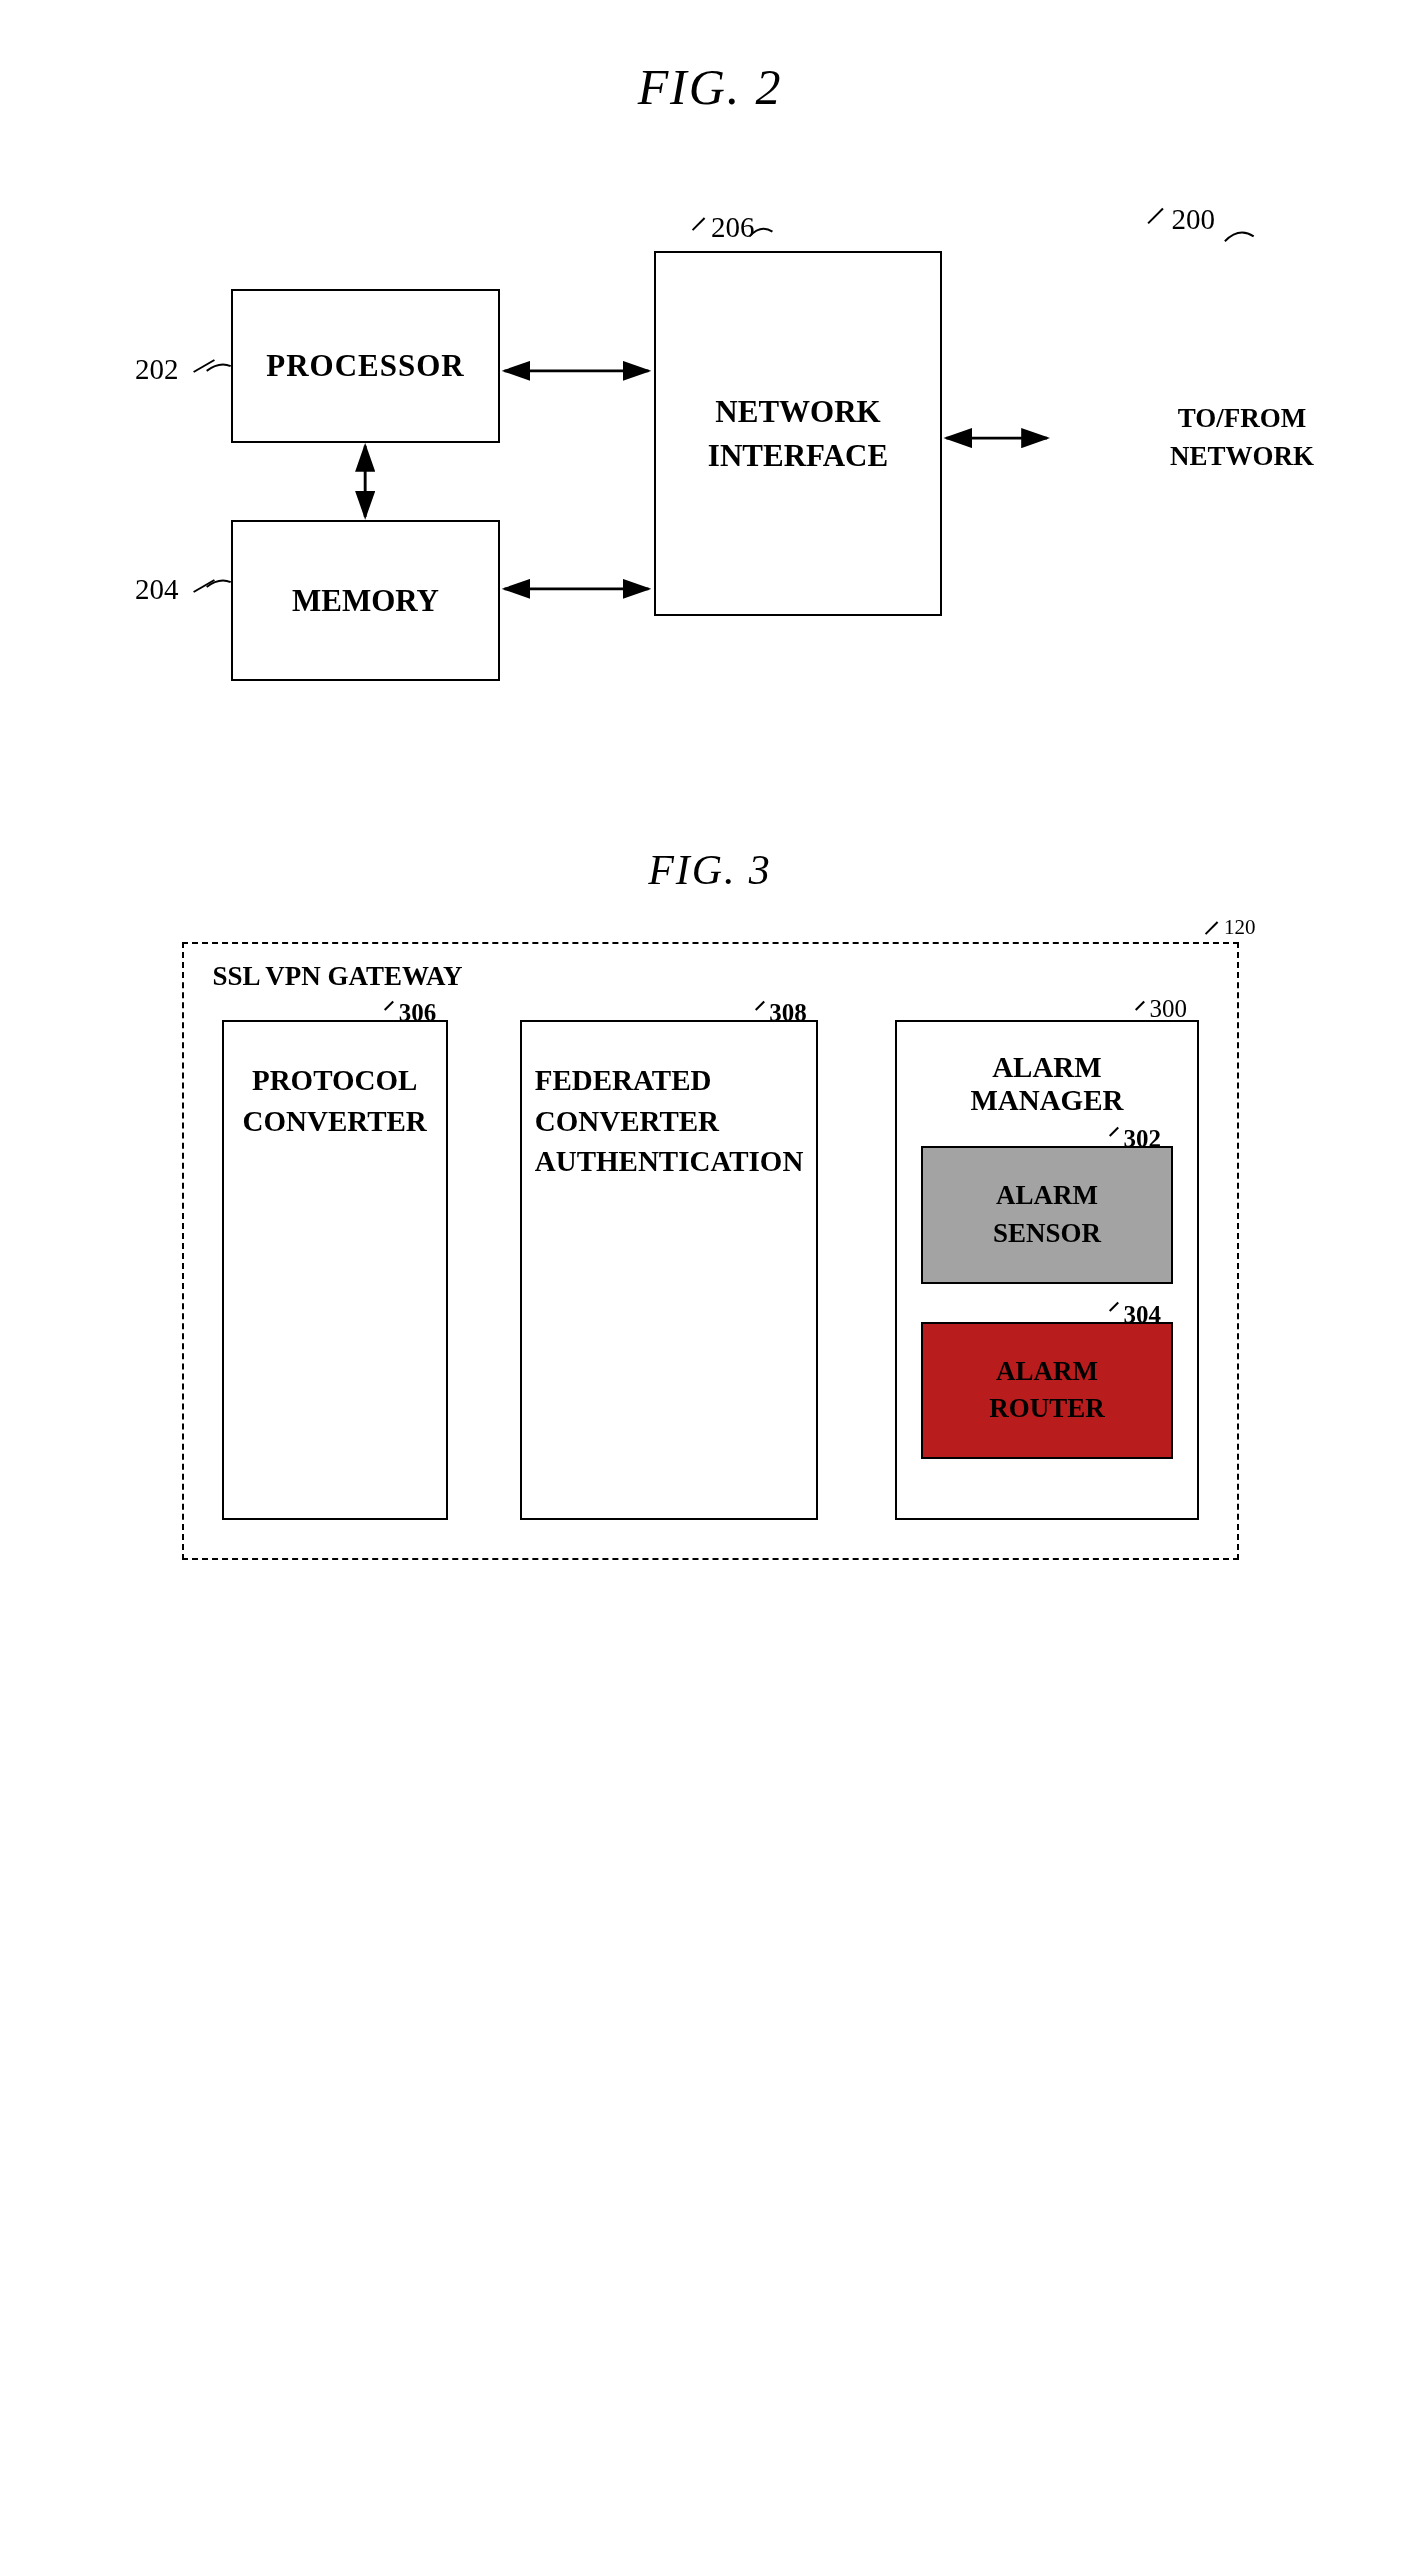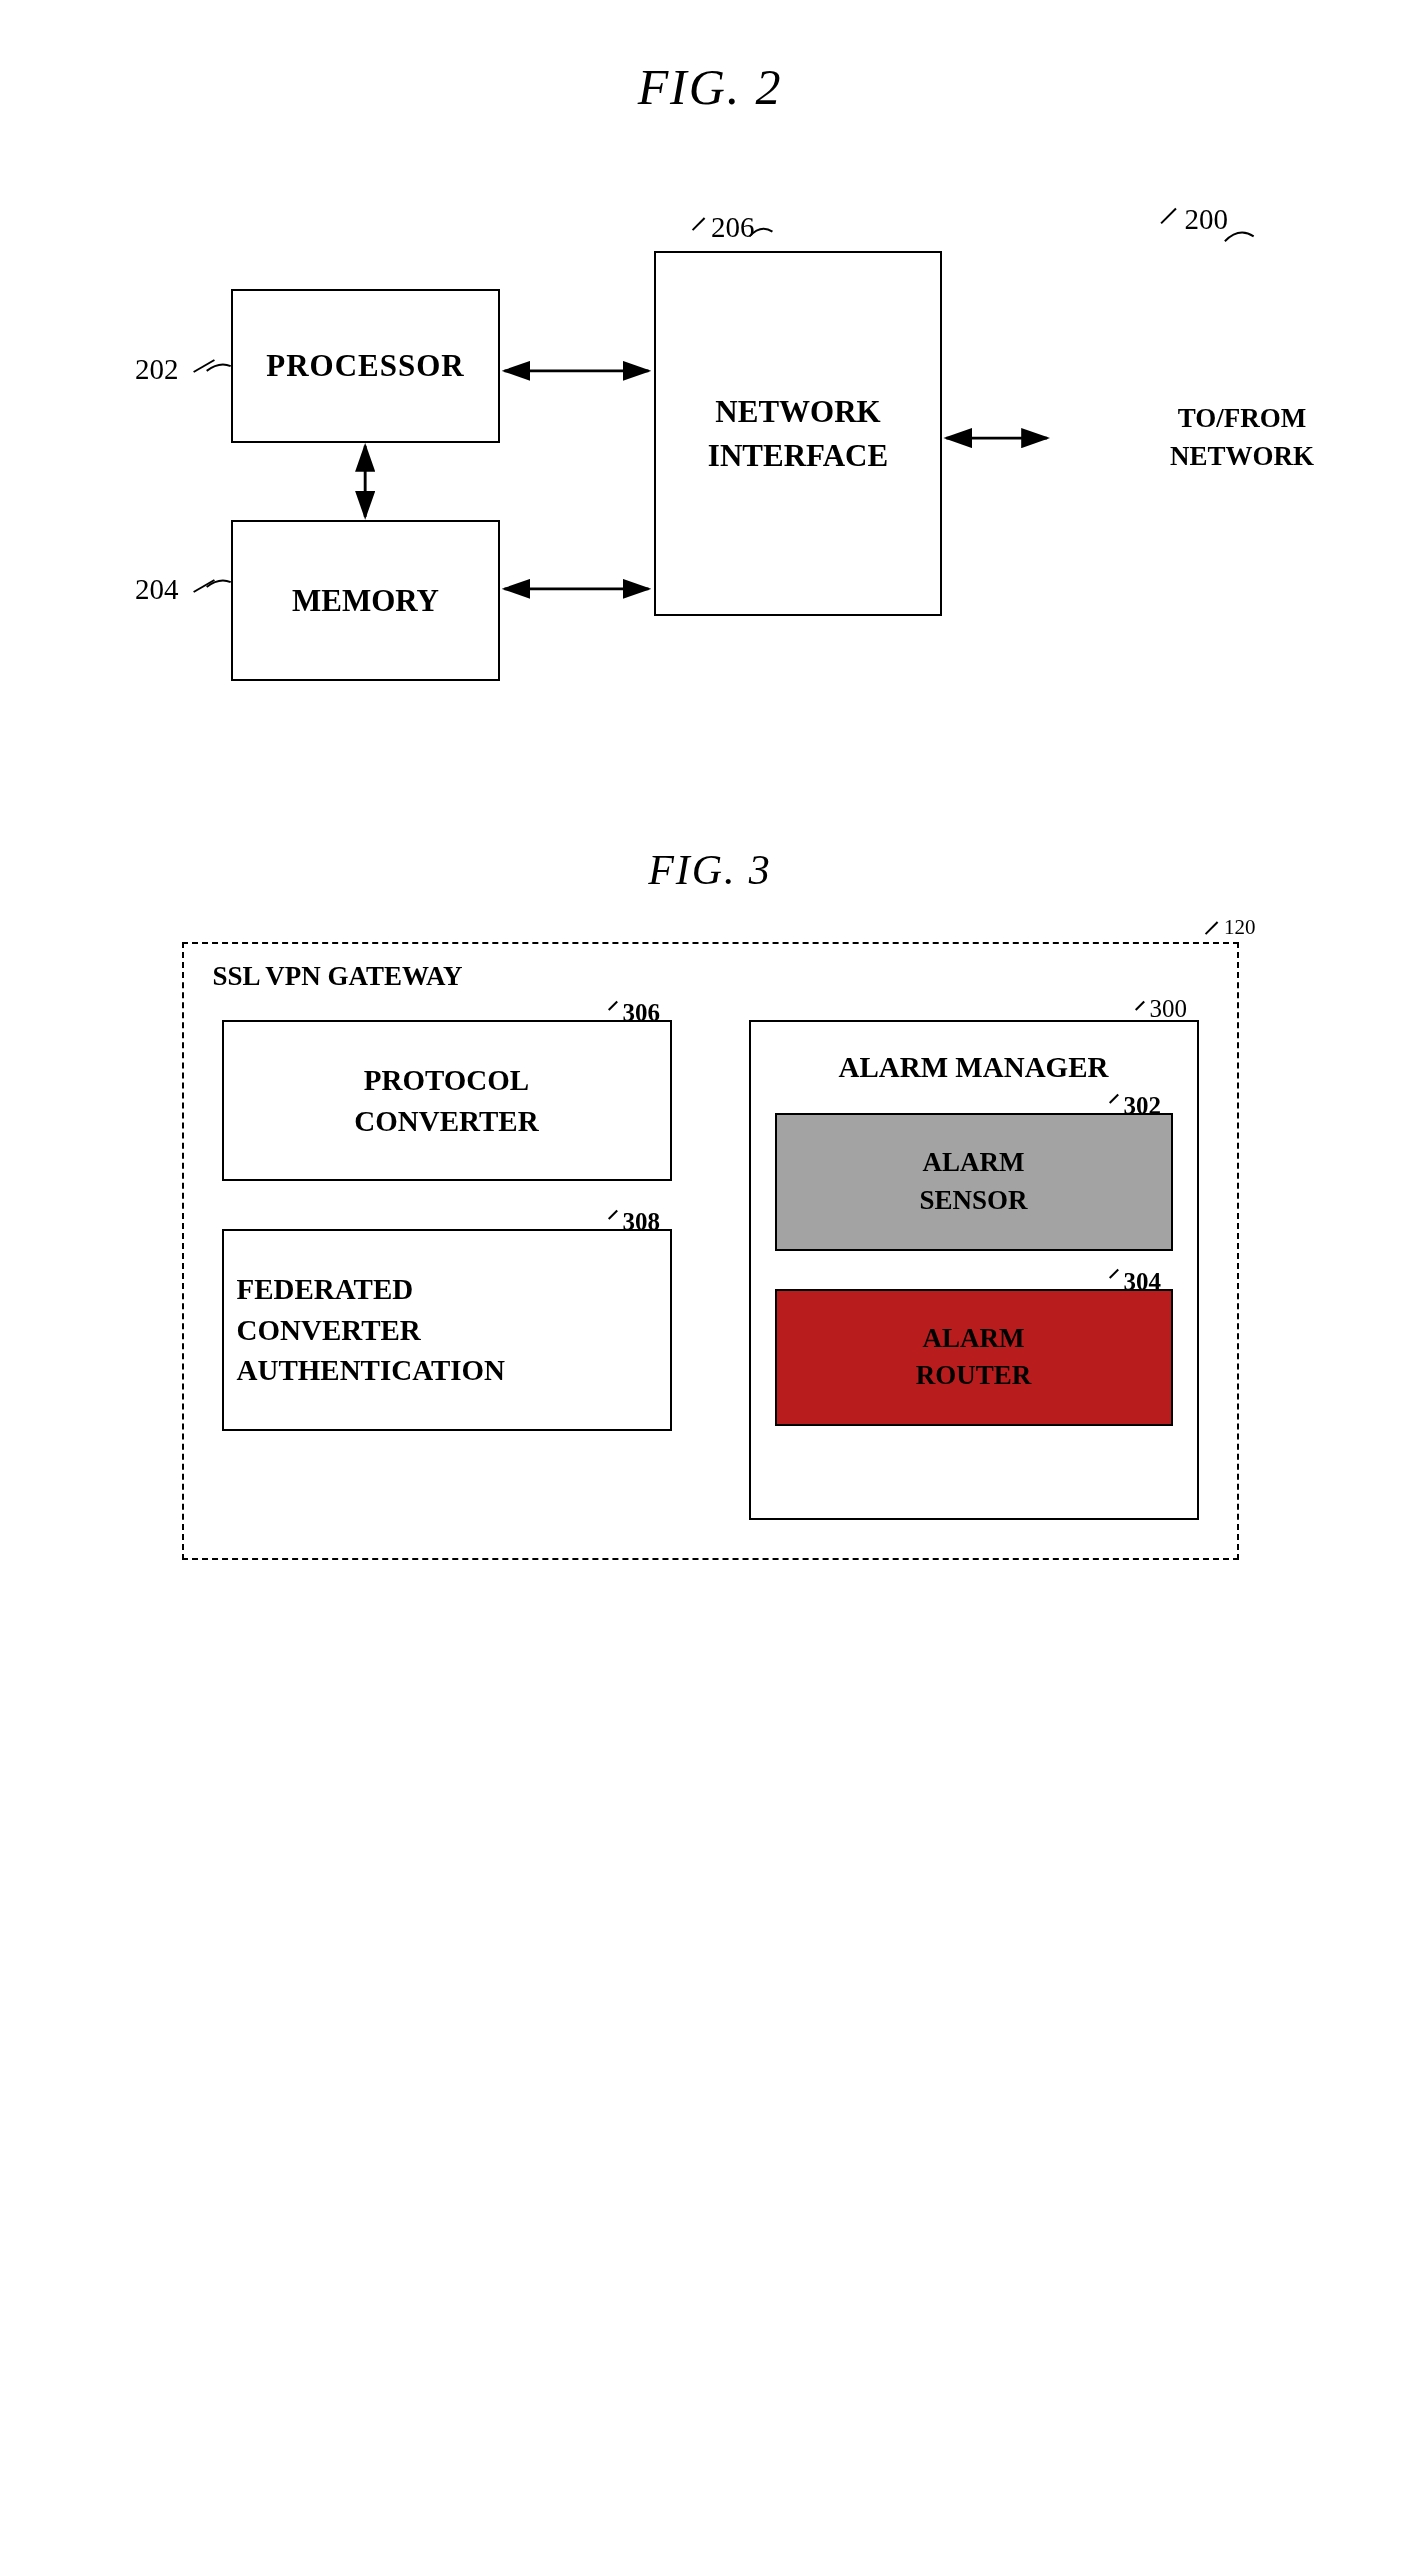--- a/index.html
+++ b/index.html
@@ -33,21 +33,21 @@
       position: relative;
       width: 100%;
       height: 557px;
       margin-bottom: 115px;
     }
 
     
     .ref-200 {
       position: absolute;
       top: 29px;
-      right: 115px;
+      right: 128px;
       font-size: 31px;
     }
     .ref-200::before {
       content: '';
       position: absolute;
       left: -27px;
       top: 11.5px;
       width: 21px;
       height: 1.9px;
       background: #000;
@@ -234,22 +234,21 @@
       display: flex;
       flex-direction: row;
       gap: 77px;
       margin-top: 38px;
     }
 
     
     .fig3-left {
       flex: 1;
       display: flex;
-      flex-direction: column;
-      gap: 48px;
+      gap: 72px;
     }
 
     
     .fig3-right {
       flex: 1;
     }
 
     
     .protocol-box {
       border: 2.9px solid #000;

